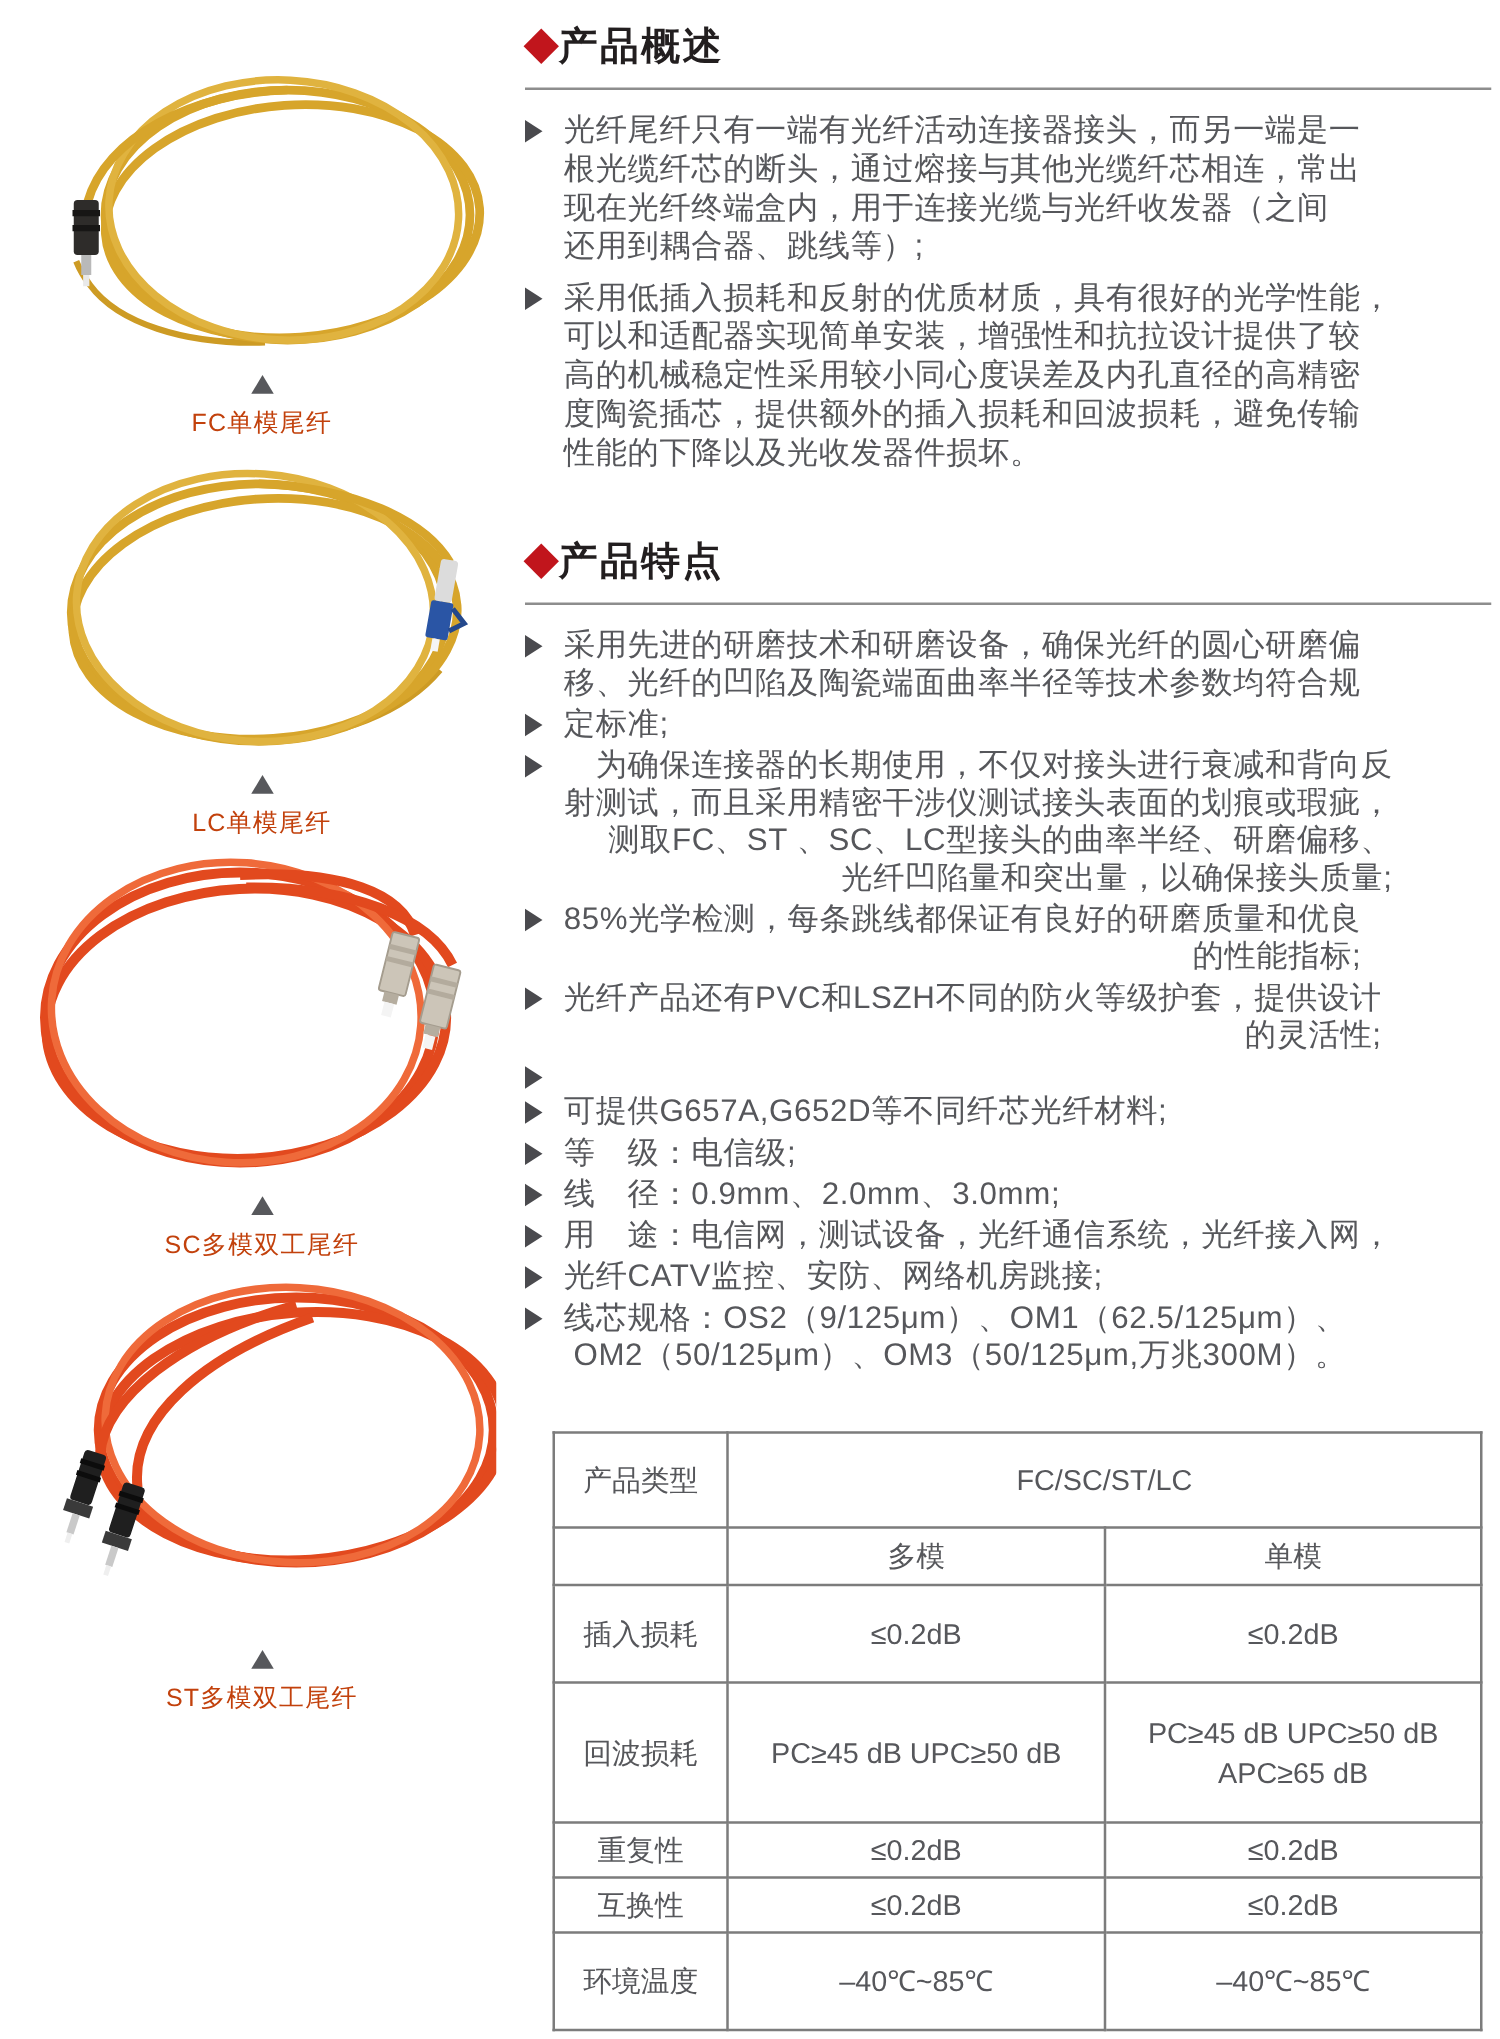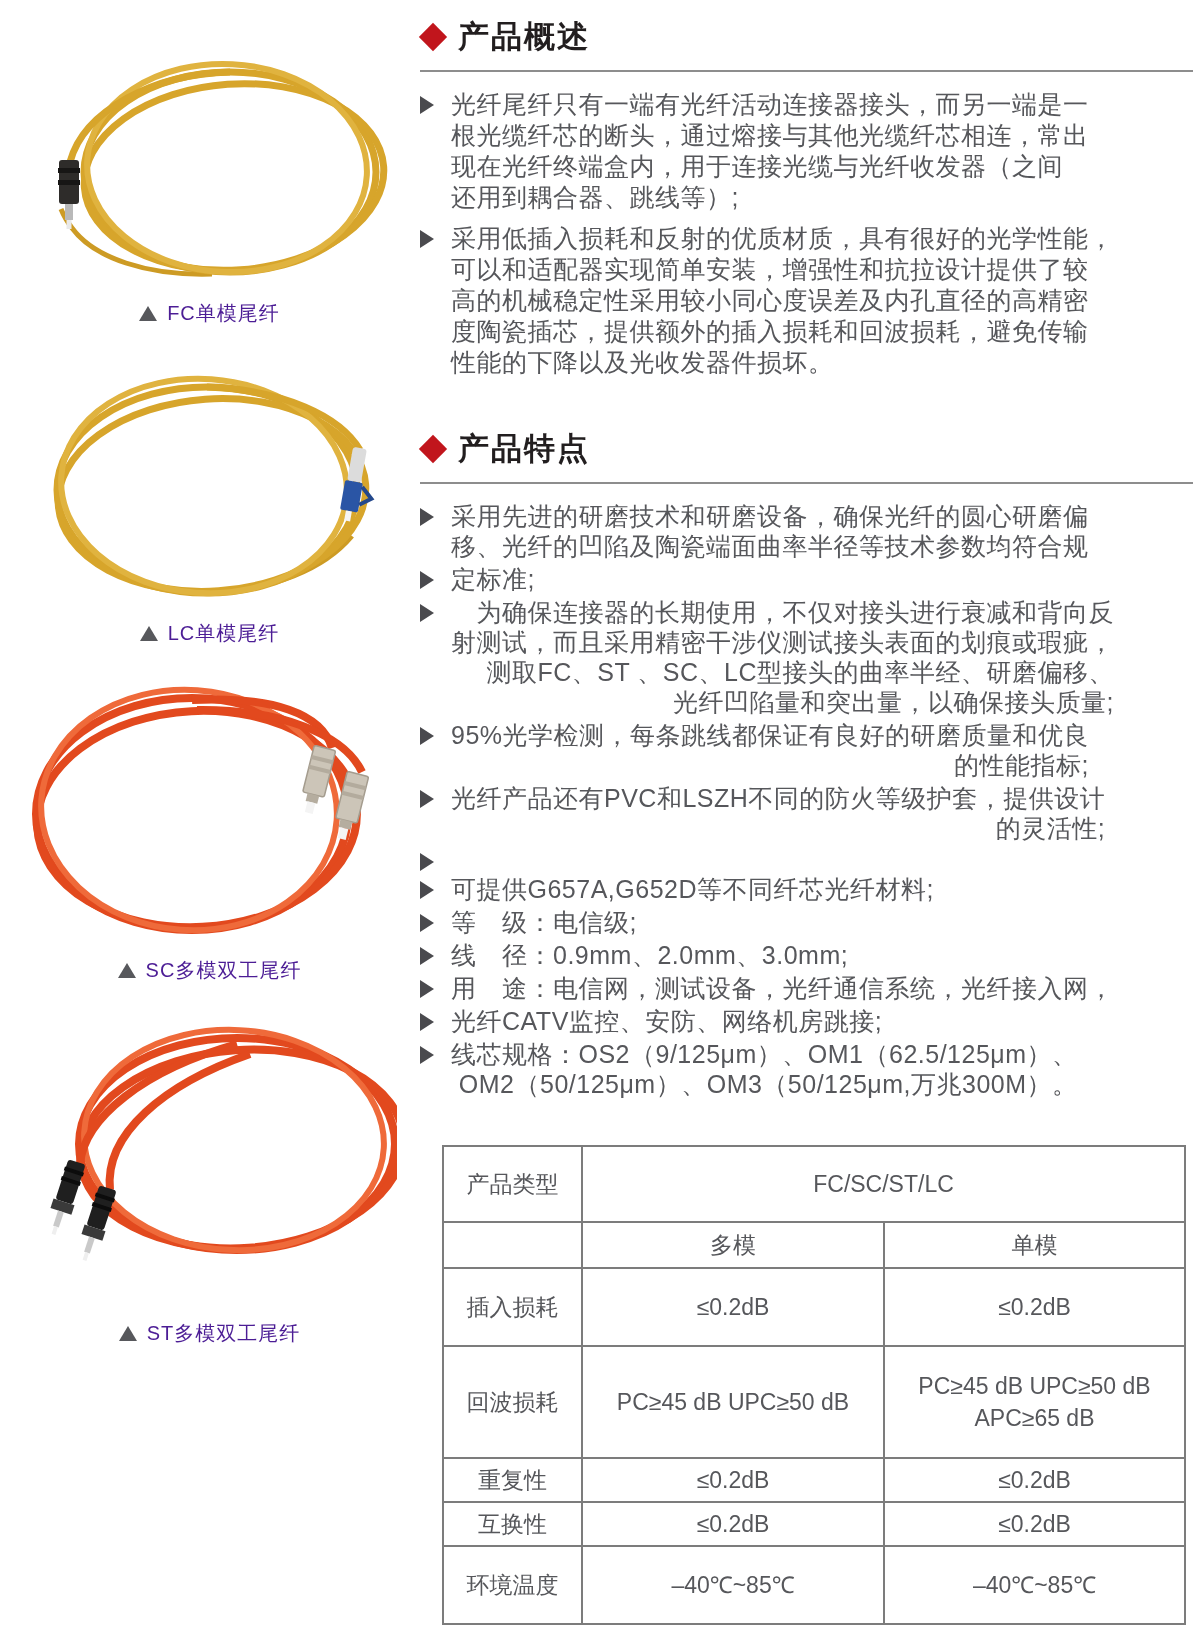--- a/index.html
+++ b/index.html
@@ -7,30 +7,30 @@
   .page {
     position:relative; width:1200px; height:1631px; background:#ffffff;
     font-family:"Liberation Sans", sans-serif; overflow:hidden;
   }
 
   
   .figure { position:absolute; left:12px; width:395px; text-align:center; }
   .figure svg { display:block; margin:0 auto; }
   .fig-caption {
     display:flex; justify-content:center; align-items:center; gap:10px;
-    font-size:20px; color:#4c1d95; letter-spacing:1px;
+    font-size:20px; color:#c2410c; letter-spacing:1px;flex-direction:column;
   }
   .tri-up {
     width:0; height:0; border-left:9px solid transparent; border-right:9px solid transparent;
     border-bottom:15px solid #57585c; display:inline-block;
   }
 
   
   .section { position:absolute; left:420px; width:773px; }
-  .sec-header { display:flex; align-items:center; gap:15px; }
+  .sec-header { display:flex; align-items:center; gap:4px; }
   .diamond {
     width:20px; height:20px; background:#c1151c; transform:rotate(45deg);
     flex:0 0 auto; margin-left:3px;
   }
   .sec-title { font-size:31px; font-weight:bold; color:#221e1f; letter-spacing:2px; }
   .sec-rule { border-top:2px solid #8d8d8d; margin-top:12px; }
 
   .bullets { margin-top:17px; }
   .bullet { display:flex; gap:17px; }
   .ov .bullet { margin-bottom:10px; }
@@ -207,21 +207,21 @@
       </div>
       <div class="bullet">
         <span class="arrow"></span>
         <div class="btext">为确保连接器的长期使用，不仅对接头进行衰减和背向反
 射测试，而且采用精密干涉仪测试接头表面的划痕或瑕疵，
 测取FC、ST 、SC、LC型接头的曲率半经、研磨偏移、
 光纤凹陷量和突出量，以确保接头质量;</div>
       </div>
       <div class="bullet">
         <span class="arrow"></span>
-        <div class="btext">95%光学检测，每条跳线都保证有良好的研磨质量和优良
+        <div class="btext">85%光学检测，每条跳线都保证有良好的研磨质量和优良
 的性能指标;</div>
       </div>
       <div class="bullet">
         <span class="arrow"></span>
         <div class="btext">光纤产品还有PVC和LSZH不同的防火等级护套，提供设计
 的灵活性;</div>
       </div>
       <div class="bullet">
         <span class="arrow"></span>
       </div>

